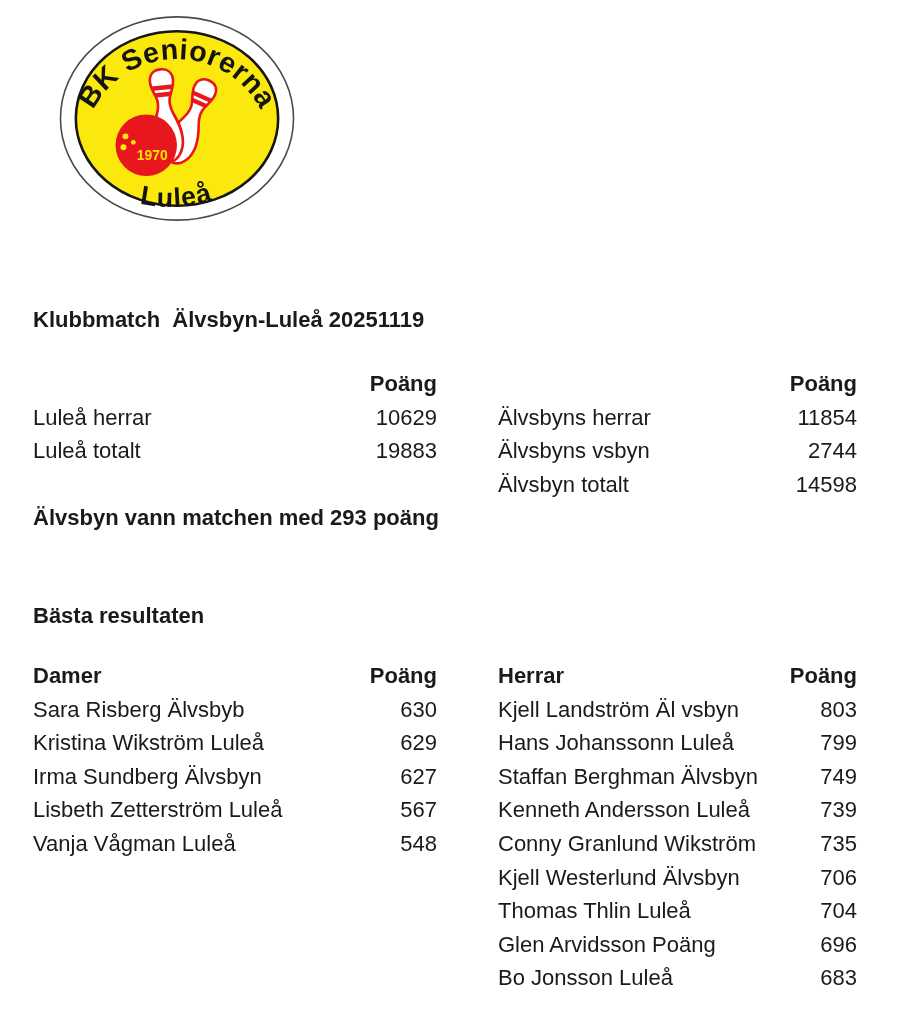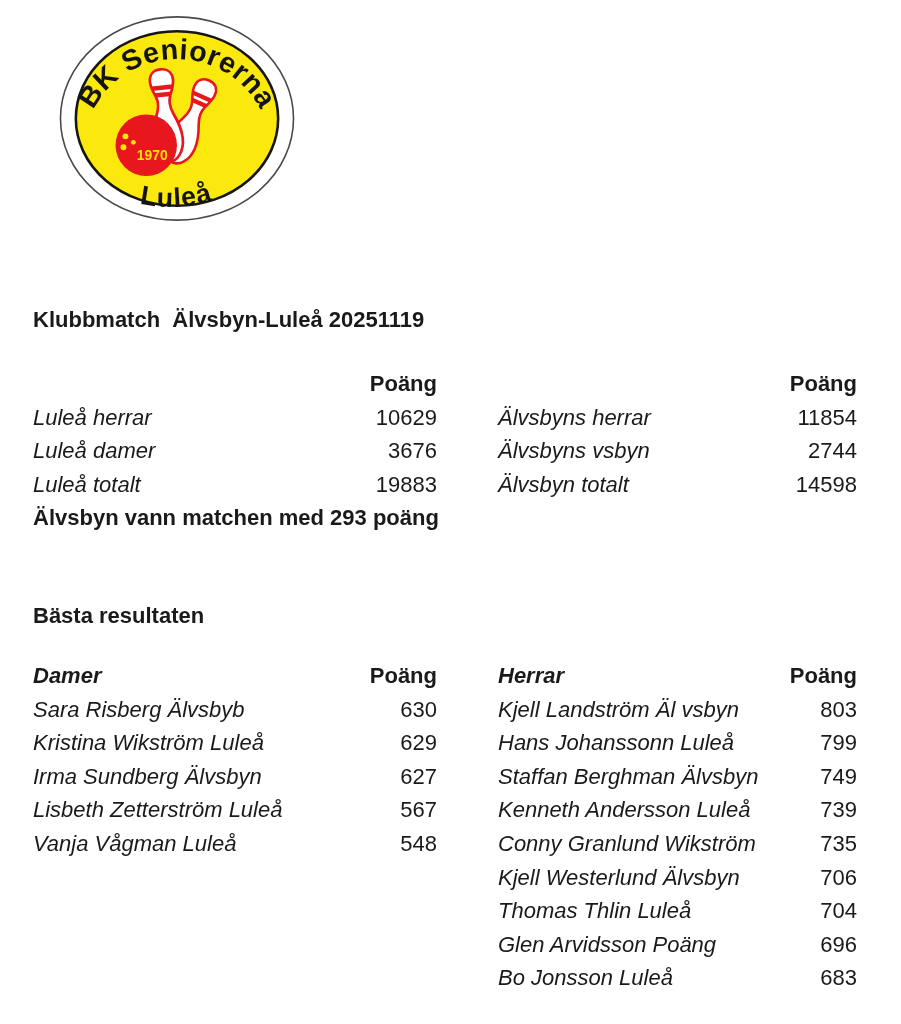--- a/index.html
+++ b/index.html
@@ -45,21 +45,21 @@
   .best-top  { top: 659px; }
   .trow {
     display: flex;
     justify-content: space-between;
     align-items: baseline;
     height: 33.6px;
     line-height: 33.6px;
     font-size: 22px;
     white-space: nowrap;
   }
-  .trow .label { text-align: center; font-style: italic; }
+  .trow .label { text-align: center; }
   .trow .num   { text-align: left; }
   .hdr { font-weight: bold; }
   .result-line {
     position: absolute;
     left: 33px;
     top: 501px;
     font-size: 22px;
     font-weight: bold;
     line-height: 33.6px;
     white-space: nowrap;
@@ -129,24 +129,20 @@
   <div class="col-left match-top">
     <div class="trow">
       <span class="label"></span>
       <span class="num hdr">Poäng</span>
     </div>
     <div class="trow">
       <span class="label">Luleå herrar</span>
       <span class="num">10629</span>
     </div>
     <div class="trow">
-      <span class="label">Luleå damer</span>
-      <span class="num">3676</span>
-    </div>
-    <div class="trow">
       <span class="label">Luleå totalt</span>
       <span class="num">19883</span>
     </div>
   </div>
 
   <div class="col-right match-top">
     <div class="trow">
       <span class="label"></span>
       <span class="num hdr">Poäng</span>
     </div>

